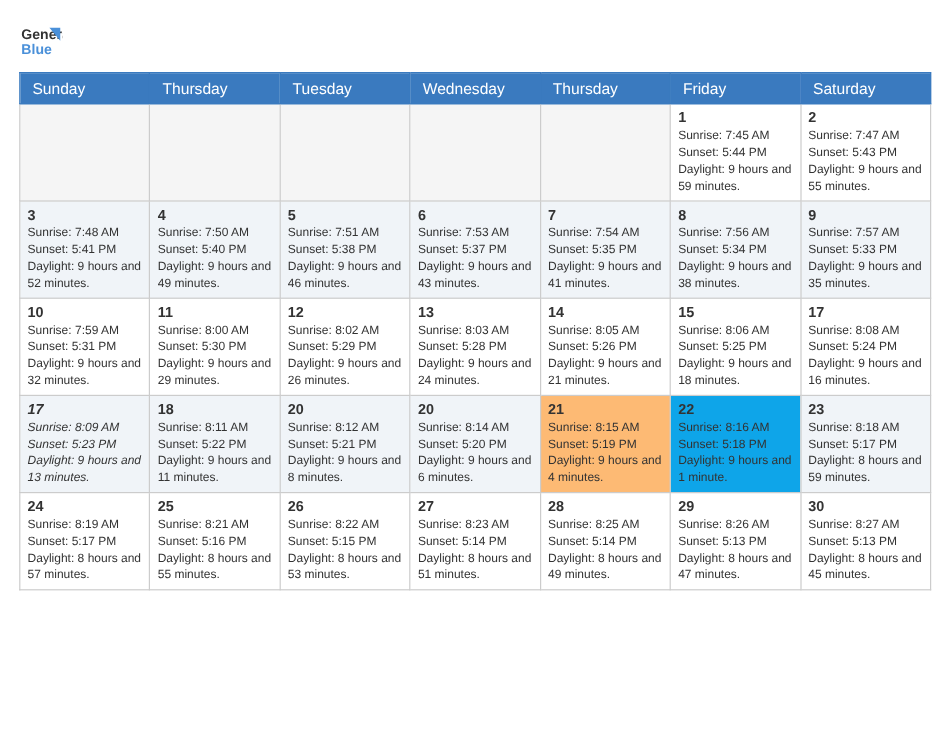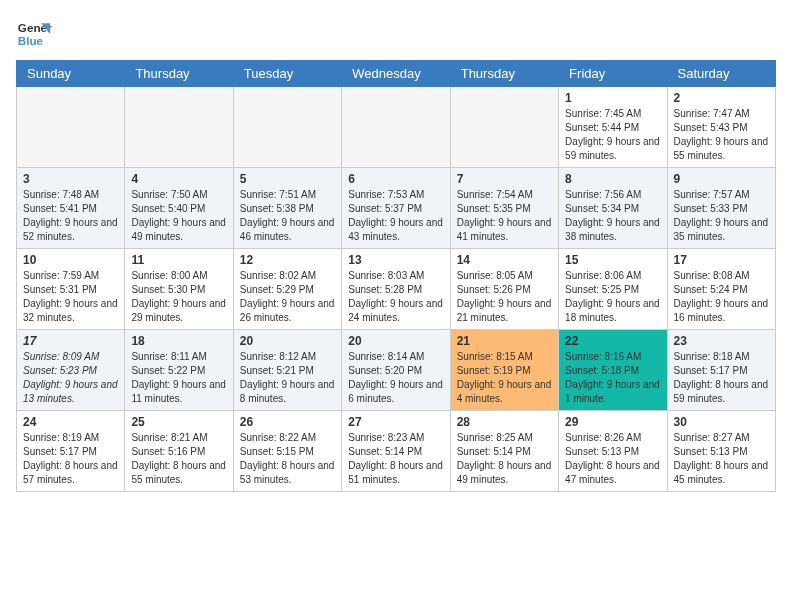--- a/index.html
+++ b/index.html
@@ -193,21 +193,21 @@
           <div class="day-info">Sunrise: 8:12 AM<br>Sunset: 5:21 PM<br>Daylight: 9 hours and 8 minutes.</div>
         </td>
         <td style="background: rgb(240, 244, 248);">
           <div class="day-num">20</div>
           <div class="day-info">Sunrise: 8:14 AM<br>Sunset: 5:20 PM<br>Daylight: 9 hours and 6 minutes.</div>
         </td>
         <td style="background: #fdba74;">
           <div class="day-num">21</div>
           <div class="day-info">Sunrise: 8:15 AM<br>Sunset: 5:19 PM<br>Daylight: 9 hours and 4 minutes.</div>
         </td>
-        <td style="background: #14b8a6; margin-left: 44px;">
+        <td style="background: #0ea5e9; margin-left: 44px;">
           <div class="day-num">22</div>
           <div class="day-info">Sunrise: 8:16 AM<br>Sunset: 5:18 PM<br>Daylight: 9 hours and 1 minute.</div>
         </td>
         <td style="background: rgb(240, 244, 248);">
           <div class="day-num">23</div>
           <div class="day-info">Sunrise: 8:18 AM<br>Sunset: 5:17 PM<br>Daylight: 8 hours and 59 minutes.</div>
         </td>
       </tr>
       <tr>
         <td>

